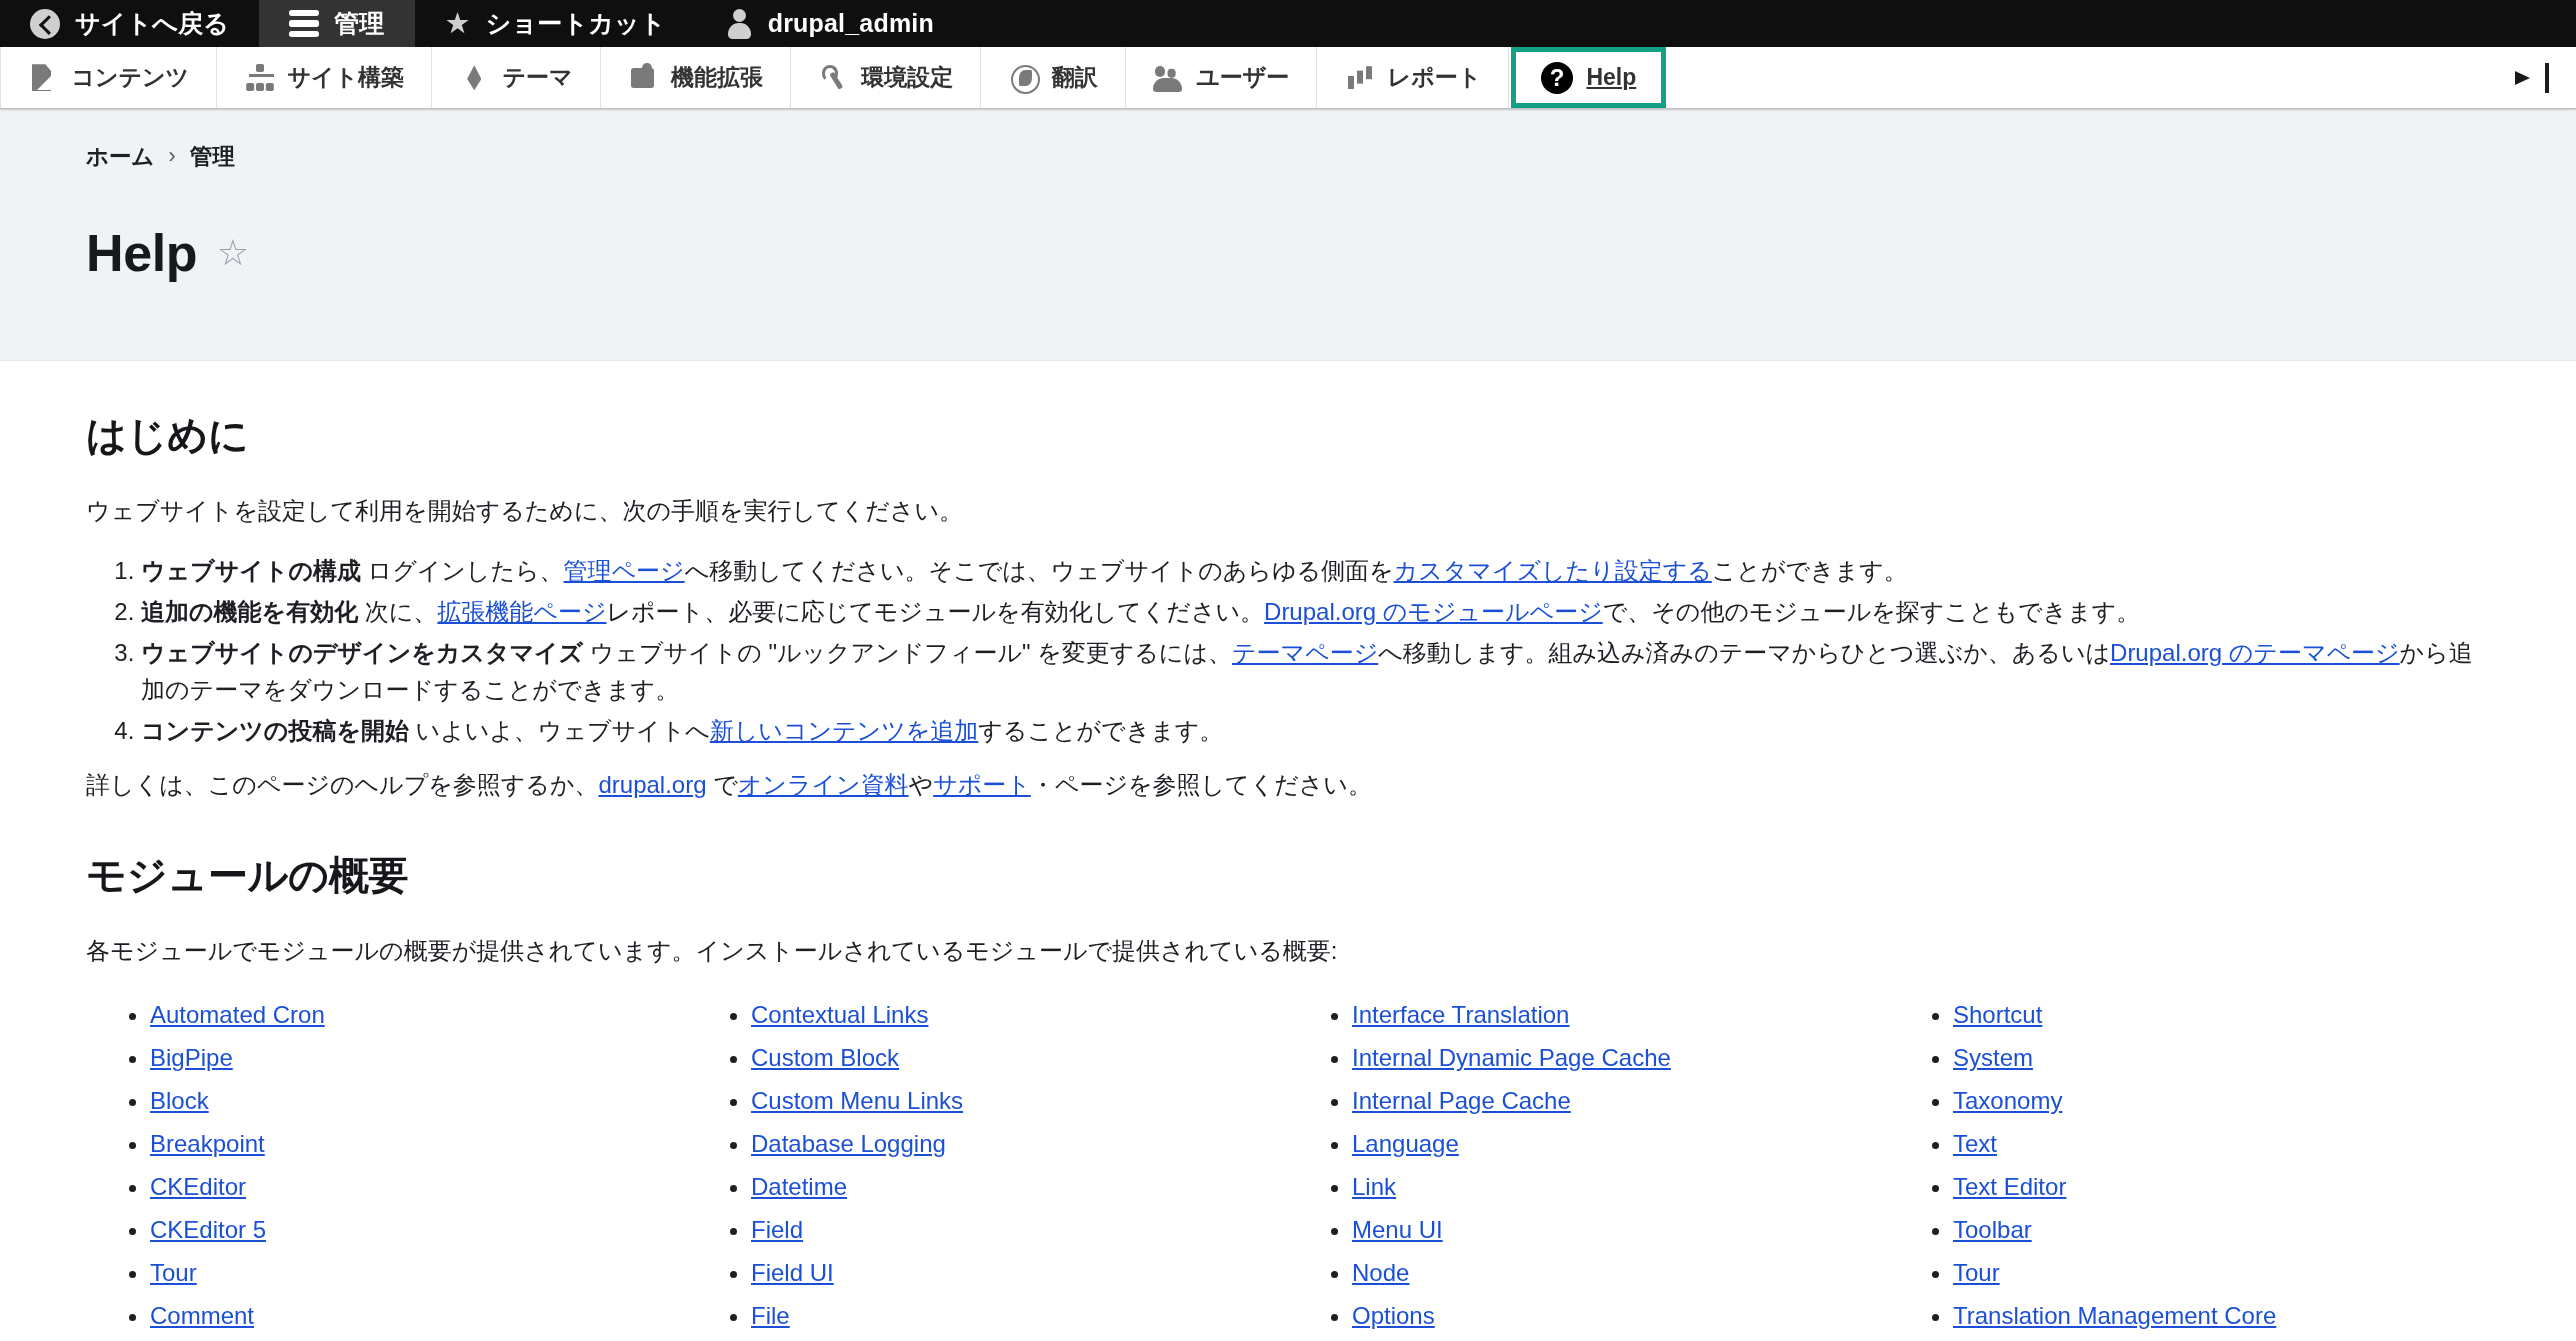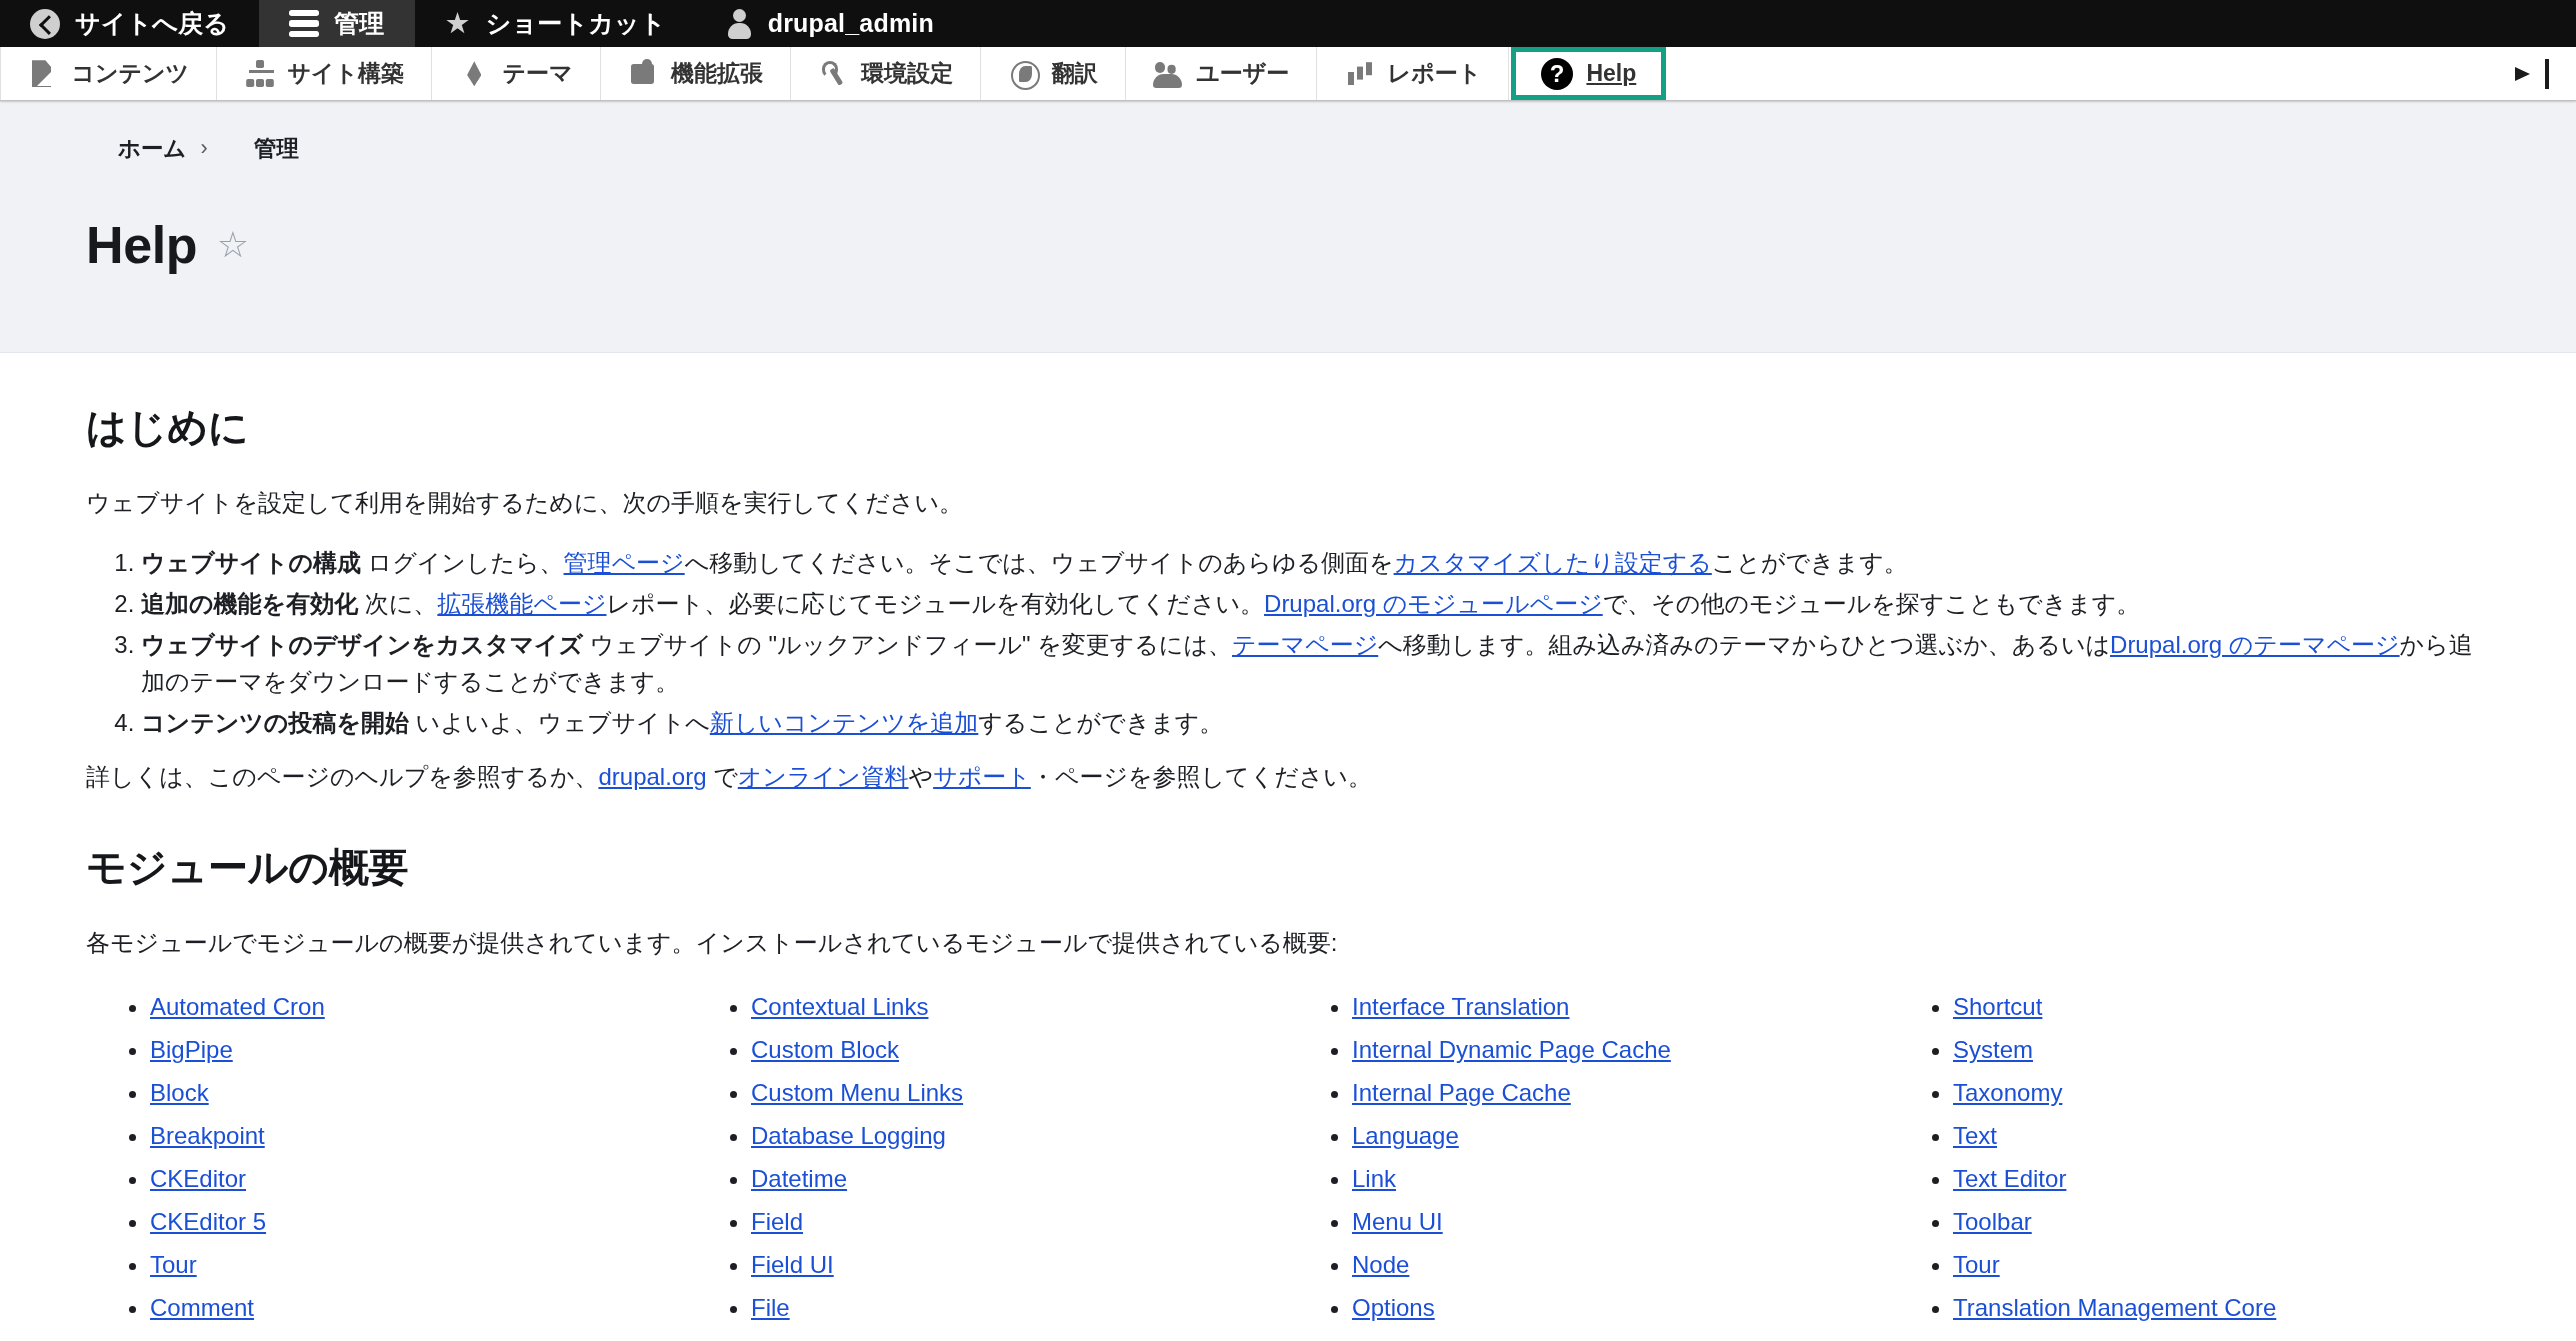--- a/index.html
+++ b/index.html
@@ -63,21 +63,21 @@
     width: 13.4px; height: 13.4px; border-radius: 50%; background: #cfcfcf;
   }
   .ico-person::after {
     content: ""; position: absolute; left: 2.7px; top: 14.3px;
     width: 22.4px; height: 16px; background: #cfcfcf;
     border-radius: 10.7px 10.7px 4.5px 4.5px;
   }
 
   
   .toolbar-tray {
-    height: 54px;
+    height: 62px;
     background: #ffffff;
     border-bottom: 0.9px solid #bfbfbf;
     box-shadow: 0 0.9px 1.8px rgba(0,0,0,.18);
     display: flex;
     align-items: stretch;
     position: relative;
     z-index: 20;
   }
   .tray-item {
     display: flex;
@@ -212,21 +212,21 @@
   .page-head {
     background: #f0f2f6;
     padding: 32px 0 47px 86px;
     border-bottom: 0.9px solid #e3e6ed;
   }
   .breadcrumb {
     display: flex; align-items: center; gap: 14.3px;
     font-size: 22.4px; font-weight: 700; color: #1c1f24;
     margin-bottom: 19.7px;
   }
-  .breadcrumb a { color: #1c1f24; text-decoration: none; cursor: pointer; margin-left: 32px; }
+  .breadcrumb a { color: #1c1f24; text-decoration: none; cursor: pointer; }
   .bc-sep { color: #55585e; font-weight: 400; font-size: 21.5px; }
   .page-title-row { display: flex; align-items: center; gap: 19.7px; }
   .page-title {
     font-size: 52px; font-weight: 700; color: #17191c;
     line-height: 1; letter-spacing: -0.4px;
   }
   .star-outline {
     font-size: 36px; color: #9aa0ab; line-height: 1; cursor: pointer; user-select: none;
   }
 

